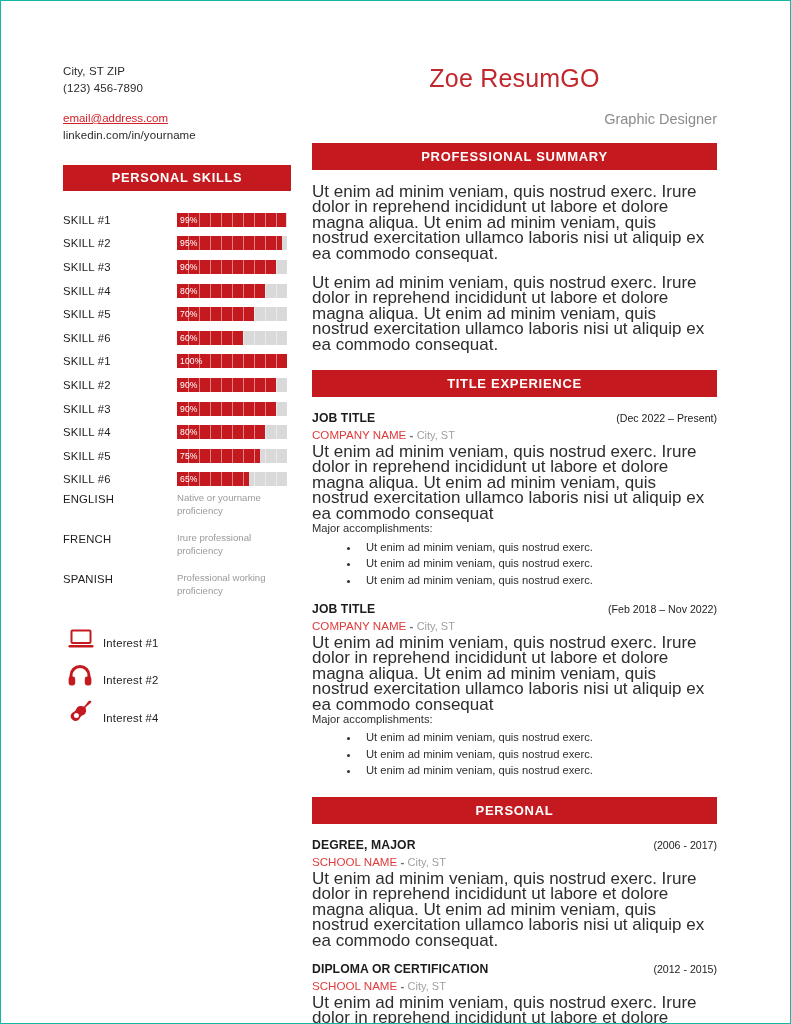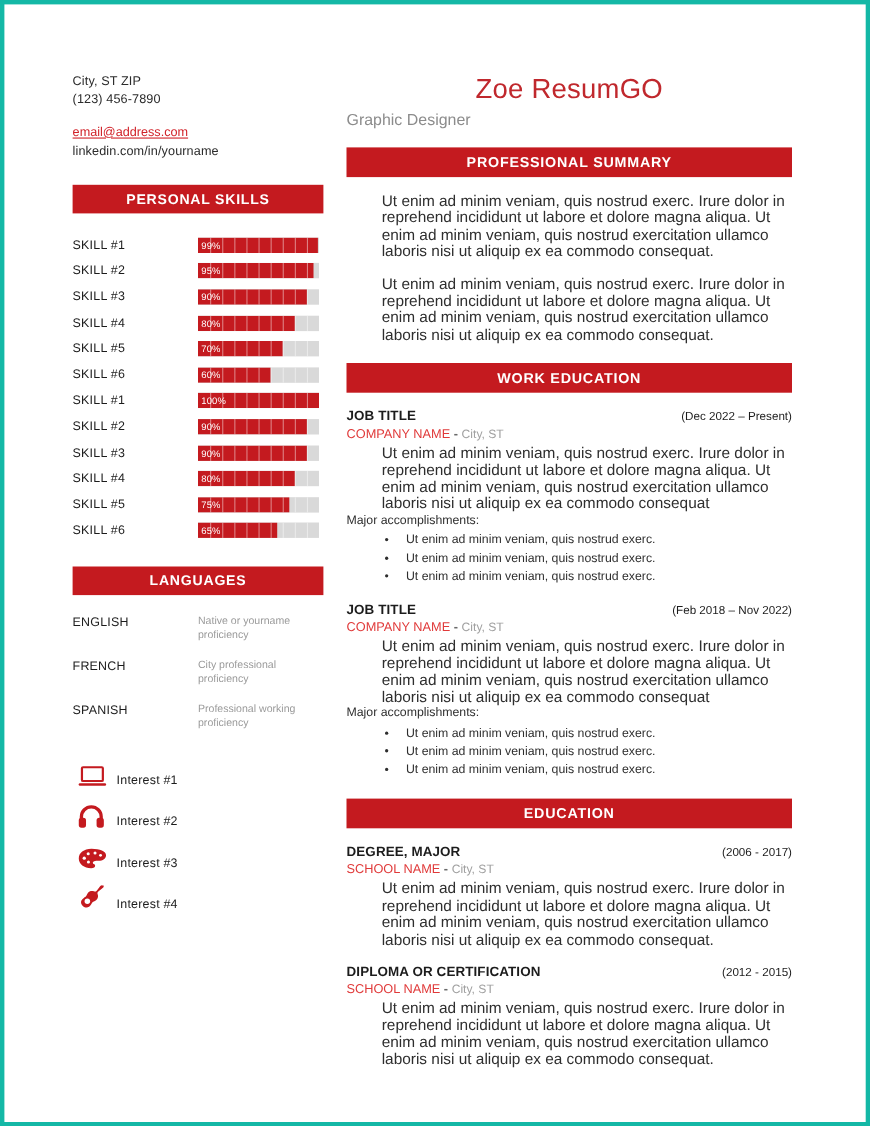--- a/index.html
+++ b/index.html
@@ -10,21 +10,21 @@
   body {
     font-family: "Liberation Sans", sans-serif;
     -webkit-font-smoothing: antialiased;
   }
   .page {
     position: relative;
     width: 791px;
     height: 1024px;
     background: #ffffff;
     box-sizing: border-box;
-    border: 4px solid #14b8a6;
+    border: 1px solid #14b8a6;
     overflow: hidden;
   }
 
   
   .left-col {
     position: absolute;
     left: 62px;
     top: 62px;
     width: 228px;
   }
@@ -153,34 +153,33 @@
 
   
   .cv-name {
     text-align: center;
     font-size: 25px;
     color: #c0282d;
     letter-spacing: .2px;
     line-height: 30px;
   }
   .cv-role {
-    text-align: left;
+    text-align: right;
     font-size: 14.5px;
     color: #8c8c8c;
-    margin-top: 5px;
+    margin-top: 17px;
     line-height: 19px;
   }
 
   
   .para {
-    font-size: 14px;
+    font-size: 17px;
     color: #2e2e2e;
     line-height: 15.4px;
     margin-top: 14px;
-    margin-left: 32px;
   }
   .para-tight { margin-top: 12px; }
 
   .entry { margin-top: 14px; }
   .entry-head {
     display: flex;
     justify-content: space-between;
     align-items: baseline;
   }
   .entry-title {
@@ -426,29 +425,28 @@
             <div class="skill-seg" style="left:55px"></div>
             <div class="skill-seg" style="left:66px"></div>
             <div class="skill-seg" style="left:77px"></div>
             <div class="skill-seg" style="left:88px"></div>
             <div class="skill-seg" style="left:99px"></div>
             <div class="skill-pct">65%</div>
           </div>
         </div>
       </div>
 
-    <div class="section-bar left-bar">LANGUAGES</div>
     <div>
         <div class="lang-row">
           <div class="lang-name">ENGLISH</div>
           <div class="lang-level">Native or yourname proficiency</div>
         </div>
         <div class="lang-row">
           <div class="lang-name">FRENCH</div>
-          <div class="lang-level">City professional proficiency</div>
+          <div class="lang-level">Irure professional proficiency</div>
         </div>
         <div class="lang-row">
           <div class="lang-name">SPANISH</div>
           <div class="lang-level">Professional working proficiency</div>
         </div>
       </div>
 
     <div>
         <div class="interest-row">
           <div class="interest-icon">
@@ -464,34 +462,20 @@
             <svg width="24" height="22" viewBox="0 0 24 22">
               <path d="M3 15 V11.5 a9 9 0 0 1 18 0 V15" fill="none" stroke="#c41a1f" stroke-width="3"></path>
               <rect x="0.6" y="12.5" width="6.6" height="9" rx="2.4" fill="#c41a1f"></rect>
               <rect x="16.8" y="12.5" width="6.6" height="9" rx="2.4" fill="#c41a1f"></rect>
             </svg>
           </div>
           <div class="interest-label">Interest #2</div>
         </div>
         <div class="interest-row">
           <div class="interest-icon">
-            <svg width="26" height="20" viewBox="0 0 26 20">
-              <path d="M12.2 0.7 C5.1 0.7 0.6 4.6 0.6 9.4 c0 4.9 4.8 8.9 11.3 8.9 c2.4 0 3.6-1 3.6-2.2 c0-1.3-1.3-1.6-1.3-2.8 c0-1 .9-1.7 2.2-1.7 h2.2 c4 0 6.8-2.2 6.8-5.2 C25.4 3.2 19.8 .7 12.2 .7 Z" fill="#c41a1f"></path>
-              <circle cx="5.6" cy="9.2" r="1.5" fill="#fff"></circle>
-              <circle cx="9.4" cy="12.6" r="1.4" fill="#fff"></circle>
-              <circle cx="14.6" cy="13.4" r="1.2" fill="#fff"></circle>
-              <circle cx="9.2" cy="5.2" r="1.4" fill="#fff"></circle>
-              <circle cx="15.4" cy="4.4" r="1.4" fill="#fff"></circle>
-              <circle cx="20.4" cy="6.6" r="1.3" fill="#fff"></circle>
-            </svg>
-          </div>
-          <div class="interest-label">Interest #3</div>
-        </div>
-        <div class="interest-row">
-          <div class="interest-icon">
             <svg width="24" height="24" viewBox="0 0 24 24">
               <path d="M22.8 1.2 c-.7-.8-2-.5-2.6.3 l-3.3 4.2 c-.7.9-1.6 1-2.5.6 c-1.7-.7-3.6-.5-5 .9 c-1 1-1.3 2.3-1.9 3.2 c-.6.9-1.4 1.3-2.3 1.9 c-2 1.3-3 3.1-2.4 5 c.5 1.7 2.1 3.2 3.9 3.6 c2 .5 3.9-.6 5.1-2.6 c.6-1 1-1.9 1.9-2.5 c.9-.6 2.1-.9 3.1-1.9 c1.4-1.4 1.7-3.3 1-5 c-.4-.9-.2-1.8.6-2.5 l4.2-3.3 c.8-.6 1-1.9.2-2.6 Z" fill="#c41a1f"></path>
               <circle cx="8.4" cy="15.4" r="2.5" fill="#fff"></circle>
             </svg>
           </div>
           <div class="interest-label">Interest #4</div>
         </div>
       </div>
 
   </div>
@@ -502,21 +486,21 @@
     <div class="cv-role">Graphic Designer</div>
 
     <div style="height:14px"></div>
     <div class="section-bar right-bar">PROFESSIONAL SUMMARY</div>
     <div>
         <div class="para">Ut enim ad minim veniam, quis nostrud exerc. Irure dolor in reprehend incididunt ut labore et dolore magna aliqua. Ut enim ad minim veniam, quis nostrud exercitation ullamco laboris nisi ut aliquip ex ea commodo consequat.</div>
         <div class="para">Ut enim ad minim veniam, quis nostrud exerc. Irure dolor in reprehend incididunt ut labore et dolore magna aliqua. Ut enim ad minim veniam, quis nostrud exercitation ullamco laboris nisi ut aliquip ex ea commodo consequat.</div>
       </div>
 
     <div class="sec-space"></div>
-    <div class="section-bar right-bar">WORK EDUCATION</div>
+    <div class="section-bar right-bar">TITLE EXPERIENCE</div>
     <div>
         <div class="entry">
           <div class="entry-head">
             <div class="entry-title">JOB TITLE</div>
             <div class="entry-date">(Dec 2022 – Present)</div>
           </div>
           <div class="entry-org"><span class="org-name">COMPANY NAME</span> <span class="org-sep">-</span> <span class="org-loc">City, ST</span></div>
           <div class="para para-tight" style="margin-top:1px">Ut enim ad minim veniam, quis nostrud exerc. Irure dolor in reprehend incididunt ut labore et dolore magna aliqua. Ut enim ad minim veniam, quis nostrud exercitation ullamco laboris nisi ut aliquip ex ea commodo consequat</div>
           <div class="acc-label">Major accomplishments:</div>
           <ul class="bullets">
@@ -535,21 +519,21 @@
           <div class="acc-label">Major accomplishments:</div>
           <ul class="bullets">
             <li>Ut enim ad minim veniam, quis nostrud exerc.</li>
             <li>Ut enim ad minim veniam, quis nostrud exerc.</li>
             <li>Ut enim ad minim veniam, quis nostrud exerc.</li>
           </ul>
         </div>
       </div>
 
     <div class="sec-space"></div>
-    <div class="section-bar right-bar">EDUCATION</div>
+    <div class="section-bar right-bar">PERSONAL</div>
     <div>
         <div class="entry">
           <div class="entry-head">
             <div class="entry-title">DEGREE, MAJOR</div>
             <div class="entry-date">(2006 - 2017)</div>
           </div>
           <div class="entry-org"><span class="org-name">SCHOOL NAME</span> <span class="org-sep">-</span> <span class="org-loc">City, ST</span></div>
           <div class="para para-tight" style="margin-top:1px">Ut enim ad minim veniam, quis nostrud exerc. Irure dolor in reprehend incididunt ut labore et dolore magna aliqua. Ut enim ad minim veniam, quis nostrud exercitation ullamco laboris nisi ut aliquip ex ea commodo consequat.</div>
         </div>
         <div class="entry">

